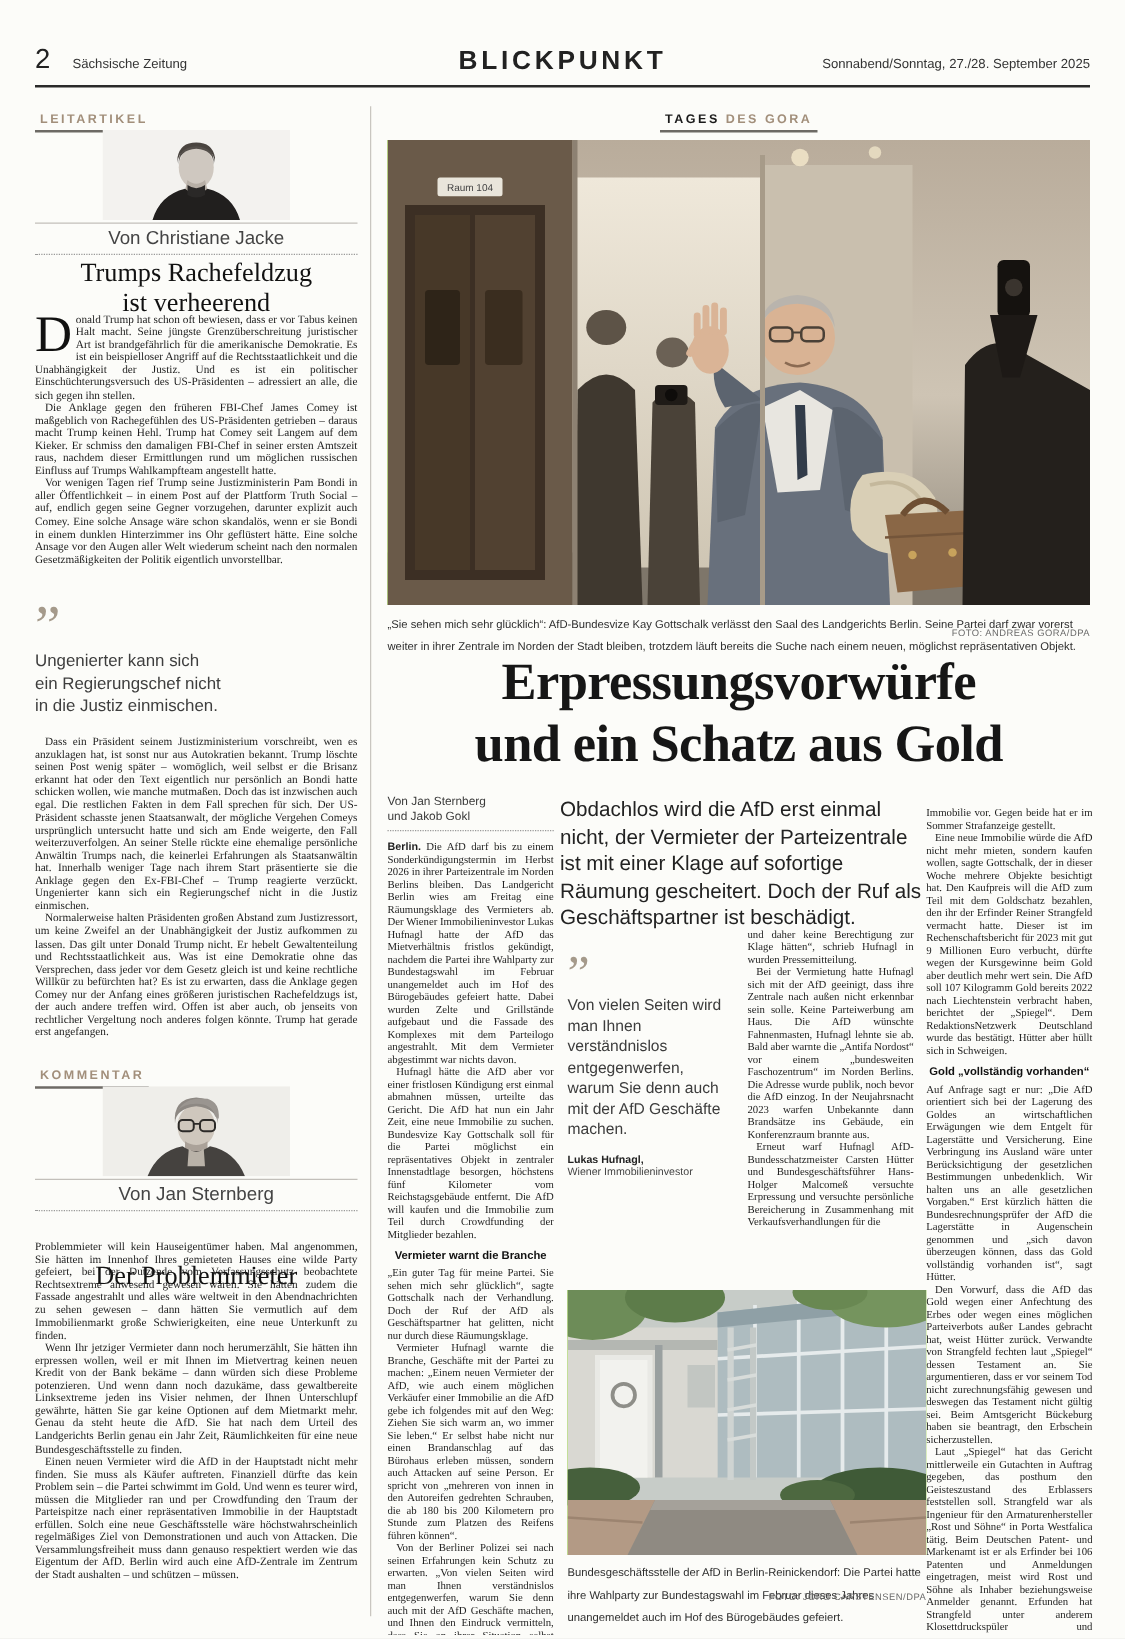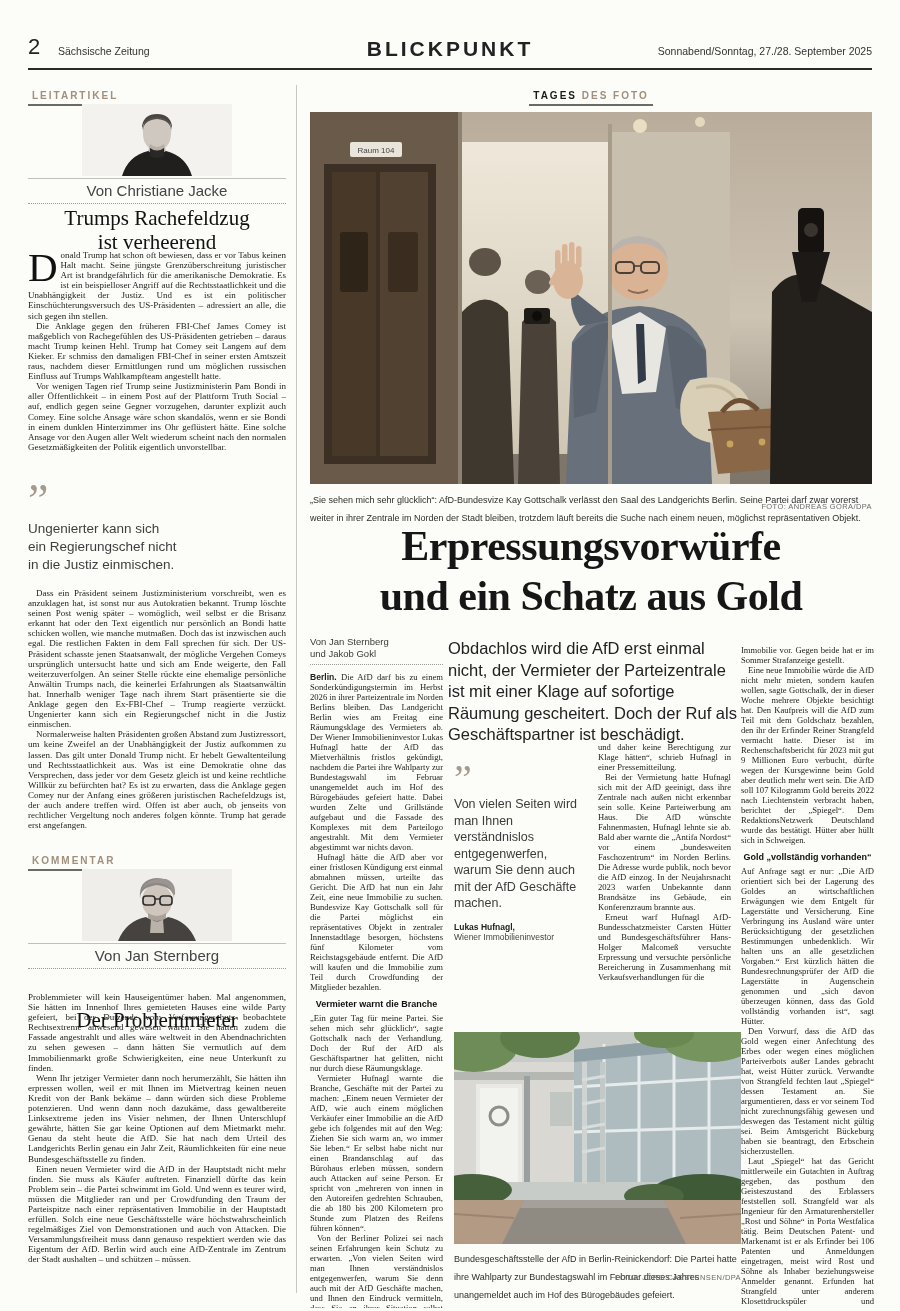--- a/index.html
+++ b/index.html
@@ -147,21 +147,21 @@
 
   <div class="leftcol lheadline" style="top:1000px;">Der Problemmieter</div>
 
   <div class="leftcol lbody" style="top:992px; height:310px;">
     <p>Problemmieter will kein Hauseigentümer haben. Mal angenommen, Sie hätten im Innenhof Ihres gemieteten Hauses eine wilde Party gefeiert, bei der Dutzende vom Verfassungsschutz beobachtete Rechtsextreme anwesend gewesen wären. Sie hätten zudem die Fassade angestrahlt und alles wäre weltweit in den Abendnachrichten zu sehen gewesen – dann hätten Sie vermutlich auf dem Immobilienmarkt große Schwierigkeiten, eine neue Unterkunft zu finden.</p>
     <p class="ind">Wenn Ihr jetziger Vermieter dann noch herumerzählt, Sie hätten ihn erpressen wollen, weil er mit Ihnen im Mietvertrag keinen neuen Kredit von der Bank bekäme – dann würden sich diese Probleme potenzieren. Und wenn dann noch dazukäme, dass gewaltbereite Linksextreme jeden ins Visier nehmen, der Ihnen Unterschlupf gewährte, hätten Sie gar keine Optionen auf dem Mietmarkt mehr. Genau da steht heute die AfD. Sie hat nach dem Urteil des Landgerichts Berlin genau ein Jahr Zeit, Räumlichkeiten für eine neue Bundesgeschäftsstelle zu finden.</p>
     <p class="ind">Einen neuen Vermieter wird die AfD in der Hauptstadt nicht mehr finden. Sie muss als Käufer auftreten. Finanziell dürfte das kein Problem sein – die Partei schwimmt im Gold. Und wenn es teurer wird, müssen die Mitglieder ran und per Crowdfunding den Traum der Parteispitze nach einer repräsentativen Immobilie in der Hauptstadt erfüllen. Solch eine neue Geschäftsstelle wäre höchstwahrscheinlich regelmäßiges Ziel von Demonstrationen und auch von Attacken. Die Versammlungsfreiheit muss dann genauso respektiert werden wie das Eigentum der AfD. Berlin wird auch eine AfD-Zentrale im Zentrum der Stadt aushalten – und schützen – müssen.</p>
   </div>
 
   <div style="position:absolute; left:310px; width:562px; top:85px; text-align:center;">
-    <span class="kicker kicker-inner"><b style="color:#1a1a1a;">TAGES</b><span class="tan"> DES FOTO</span></span>
+    <span class="kicker kicker-inner"><b style="color:#1a1a1a;">TAGES</b><span class="tan"> DES GORA</span></span>
   </div>
 
   <div class="photo-frame" style="left:310px; top:112px; width:562px; height:372px;">
     <svg width="562" height="372" viewBox="0 0 562 372">
       <defs>
         <linearGradient id="hall" x1="0" y1="0" x2="0" y2="1">
           <stop offset="0" stop-color="#b9ac9b"></stop>
             <stop offset="0.55" stop-color="#cec4b4"></stop>
             <stop offset="1" stop-color="#8e8679"></stop>
         </linearGradient>
@@ -261,21 +261,21 @@
   </div>
 
   <div style="position:absolute; left:454px; top:764px; width:133px;">
     <div class="pullquote-mark" style="font-size:40px;">”</div>
     <div class="pullquote-mid-text" style="margin-top:4px;">Von vielen Seiten wird man Ihnen verständnislos entgegenwerfen, warum Sie denn auch mit der AfD Geschäfte machen.</div>
     <div class="pq-attr-name">Lukas Hufnagl,</div>
     <div class="pq-attr-role">Wiener Immobilieninvestor</div>
   </div>
 
   <div class="mcol" style="left:598px; top:742px; height:288px;">
-    <p>und daher keine Berechtigung zur Klage hätten“, schrieb Hufnagl in einer Pressemitteilung.</p>
+    <p>und daher keine Berechtigung zur Klage hätten“, schrieb Hufnagl in wurden Pressemitteilung.</p>
     <p class="ind">Bei der Vermietung hatte Hufnagl sich mit der AfD geeinigt, dass ihre Zentrale nach außen nicht erkennbar sein solle. Keine Parteiwerbung am Haus. Die AfD wünschte Fahnenmasten, Hufnagl lehnte sie ab. Bald aber warnte die „Antifa Nordost“ vor einem „bundesweiten Faschozentrum“ im Norden Berlins. Die Adresse wurde publik, noch bevor die AfD einzog. In der Neujahrsnacht 2023 warfen Unbekannte dann Brandsätze ins Gebäude, ein Konferenzraum brannte aus.</p>
     <p class="ind">Erneut warf Hufnagl AfD-Bundesschatzmeister Carsten Hütter und Bundesgeschäftsführer Hans-Holger Malcomeß versuchte Erpressung und versuchte persönliche Bereicherung in Zusammenhang mit Verkaufsverhandlungen für die</p>
   </div>
 
   <div class="mcol" style="left:741px; top:645px; height:663px;">
     <p>Immobilie vor. Gegen beide hat er im Sommer Strafanzeige gestellt.</p>
     <p class="ind">Eine neue Immobilie würde die AfD nicht mehr mieten, sondern kaufen wollen, sagte Gottschalk, der in dieser Woche mehrere Objekte besichtigt hat. Den Kaufpreis will die AfD zum Teil mit dem Goldschatz bezahlen, den ihr der Erfinder Reiner Strangfeld vermacht hatte. Dieser ist im Rechenschaftsbericht für 2023 mit gut 9 Millionen Euro verbucht, dürfte wegen der Kursgewinne beim Gold aber deutlich mehr wert sein. Die AfD soll 107 Kilogramm Gold bereits 2022 nach Liechtenstein verbracht haben, berichtet der „Spiegel“. Dem RedaktionsNetzwerk Deutschland wurde das bestätigt. Hütter aber hüllt sich in Schweigen.</p>
     <p class="subhead">Gold „vollständig vorhanden“</p>
     <p>Auf Anfrage sagt er nur: „Die AfD orientiert sich bei der Lagerung des Goldes an wirtschaftlichen Erwägungen wie dem Entgelt für Lagerstätte und Versicherung. Eine Verbringung ins Ausland wäre unter Berücksichtigung der gesetzlichen Bestimmungen unbedenklich. Wir halten uns an alle gesetzlichen Vorgaben.“ Erst kürzlich hätten die Bundesrechnungsprüfer der AfD die Lagerstätte in Augenschein genommen und „sich davon überzeugen können, dass das Gold vollständig vorhanden ist“, sagt Hütter.</p>
     <p class="ind">Den Vorwurf, dass die AfD das Gold wegen einer Anfechtung des Erbes oder wegen eines möglichen Parteiverbots außer Landes gebracht hat, weist Hütter zurück. Verwandte von Strangfeld fechten laut „Spiegel“ dessen Testament an. Sie argumentieren, dass er vor seinem Tod nicht zurechnungsfähig gewesen und deswegen das Testament nicht gültig sei. Beim Amtsgericht Bückeburg haben sie beantragt, den Erbschein sicherzustellen.</p>

